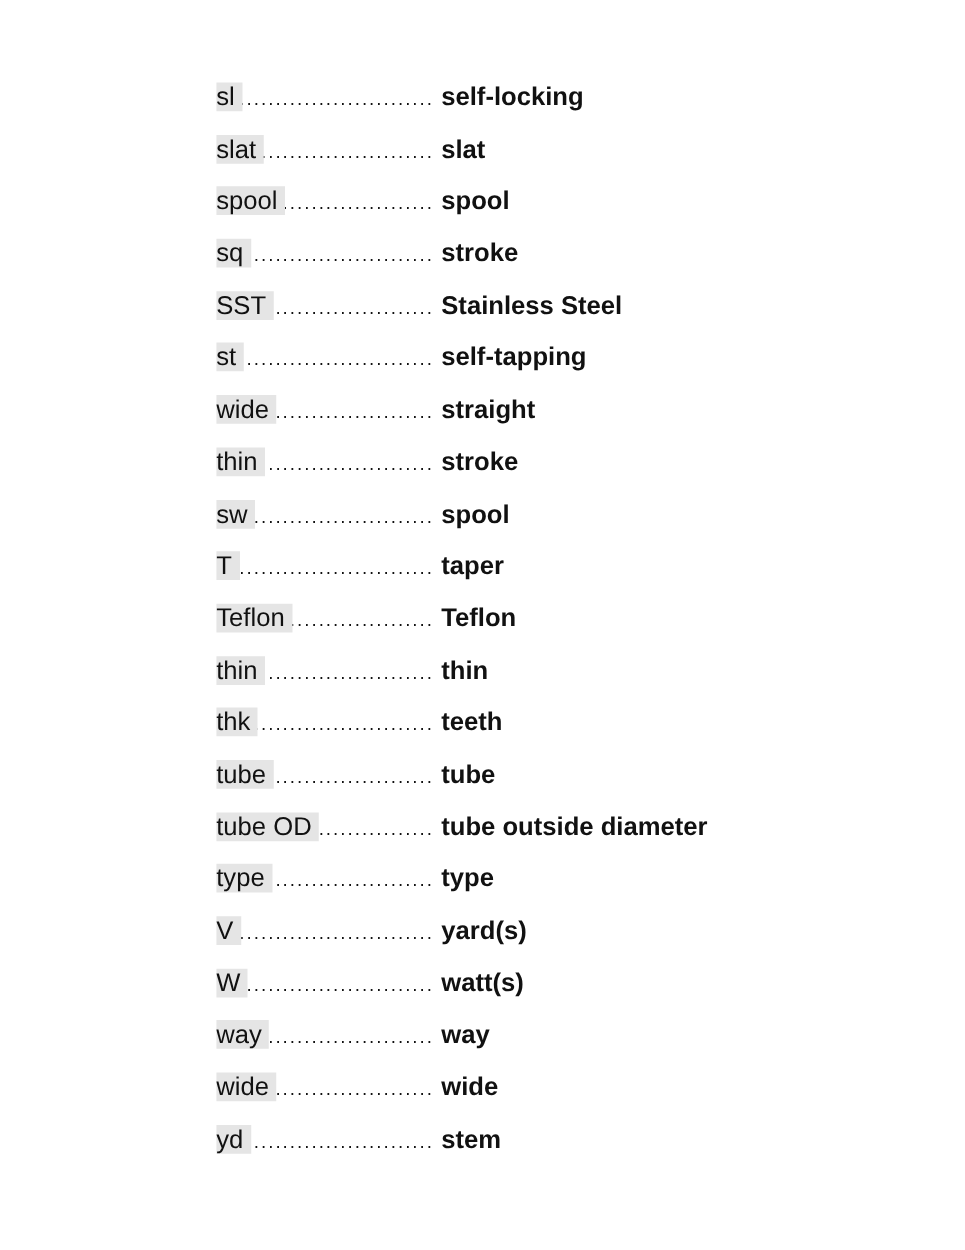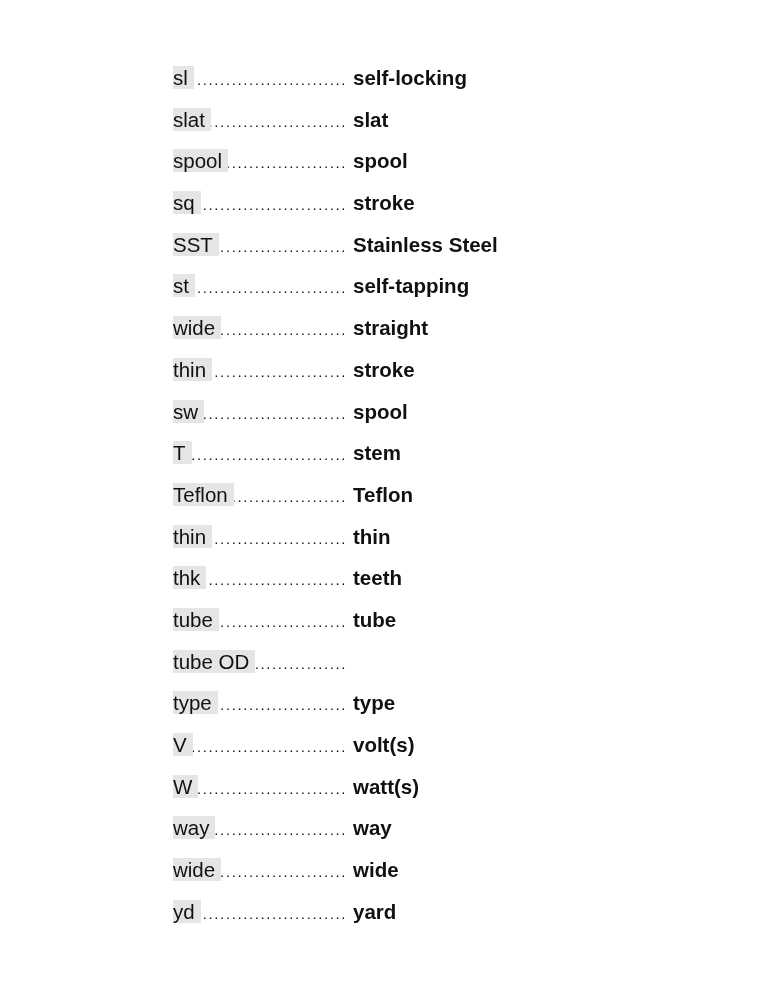--- a/index.html
+++ b/index.html
@@ -97,58 +97,59 @@
   <div class="row">
       <div class="abbr-cell"><span class="leader">..................................................</span><span class="abbr">thin</span></div>
       <span class="def">stroke</span>
     </div>
   <div class="row">
       <div class="abbr-cell"><span class="leader">..................................................</span><span class="abbr">sw</span></div>
       <span class="def">spool</span>
     </div>
   <div class="row">
       <div class="abbr-cell"><span class="leader">..................................................</span><span class="abbr">T</span></div>
-      <span class="def">stem</span>
+      <span class="def">taper</span>
     </div>
   <div class="row">
       <div class="abbr-cell"><span class="leader">..................................................</span><span class="abbr">Teflon</span></div>
       <span class="def">Teflon</span>
     </div>
   <div class="row">
       <div class="abbr-cell"><span class="leader">..................................................</span><span class="abbr">thin</span></div>
       <span class="def">thin</span>
     </div>
   <div class="row">
       <div class="abbr-cell"><span class="leader">..................................................</span><span class="abbr">thk</span></div>
       <span class="def">teeth</span>
     </div>
   <div class="row">
       <div class="abbr-cell"><span class="leader">..................................................</span><span class="abbr">tube</span></div>
       <span class="def">tube</span>
     </div>
   <div class="row">
       <div class="abbr-cell"><span class="leader">..................................................</span><span class="abbr">tube OD</span></div>
+      <span class="def">tube outside diameter</span>
     </div>
   <div class="row">
       <div class="abbr-cell"><span class="leader">..................................................</span><span class="abbr">type</span></div>
       <span class="def">type</span>
     </div>
   <div class="row">
       <div class="abbr-cell"><span class="leader">..................................................</span><span class="abbr">V</span></div>
-      <span class="def">volt(s)</span>
+      <span class="def">yard(s)</span>
     </div>
   <div class="row">
       <div class="abbr-cell"><span class="leader">..................................................</span><span class="abbr">W</span></div>
       <span class="def">watt(s)</span>
     </div>
   <div class="row">
       <div class="abbr-cell"><span class="leader">..................................................</span><span class="abbr">way</span></div>
       <span class="def">way</span>
     </div>
   <div class="row">
       <div class="abbr-cell"><span class="leader">..................................................</span><span class="abbr">wide</span></div>
       <span class="def">wide</span>
     </div>
   <div class="row">
       <div class="abbr-cell"><span class="leader">..................................................</span><span class="abbr">yd</span></div>
-      <span class="def">yard</span>
+      <span class="def">stem</span>
     </div>
 </div>
 
 </body></html>

